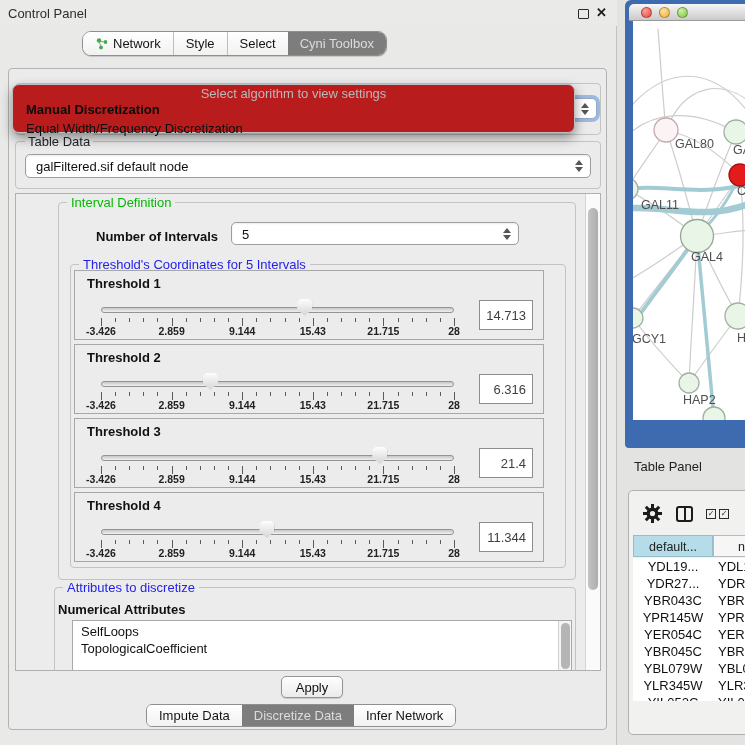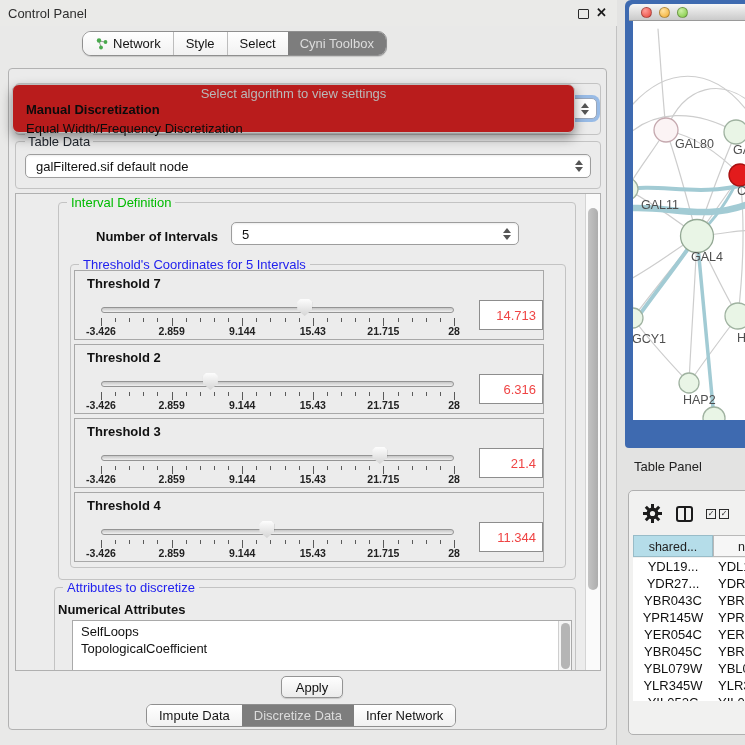--- a/index.html
+++ b/index.html
@@ -63,21 +63,21 @@
 
   #thr-group { left:54px; top:70px; width:496px; height:304px; }
   .thr-panel { position:absolute; left:58px; width:470px; height:70px; border:1px solid #a8a8a8; background:#ececec; }
   .thr-label { position:absolute; left:12px; top:5px; font-weight:bold; color:#111; }
   .thr-track { position:absolute; left:26px; top:36px; width:353px; height:6px; border:1px solid #949494; border-radius:3px; background:linear-gradient(#c6c6c6,#f0f0f0); }
   .thr-thumb { position:absolute; top:28px; width:15px; height:17px; background:linear-gradient(#fdfdfd,#d5d5d5); clip-path:polygon(50% 100%, 0 62%, 0 18%, 20% 0, 80% 0, 100% 18%, 100% 62%); filter:drop-shadow(0 0 1px rgba(0,0,0,.55)); }
   .thr-scale { position:absolute; left:26px; top:47px; width:353px; height:8px; }
   .thr-scale i { position:absolute; top:0; width:1px; background:#5a5a5a; }
   .thr-labels { position:absolute; left:26px; top:54px; width:353px; height:12px; }
   .thr-labels span { position:absolute; transform:translateX(-50%); font-size:10.5px; font-weight:bold; color:#222; white-space:nowrap; }
-  .thr-input { position:absolute; left:404px; top:29px; width:64px; height:30px; border:1px solid #8d8d8d; background:#fff; font-family:"Liberation Sans",sans-serif; font-size:13px; text-align:right; padding-right:6px; color:#ef4444; }
+  .thr-input { position:absolute; left:404px; top:29px; width:54px; height:30px; border:1px solid #8d8d8d; background:#fff; font-family:"Liberation Sans",sans-serif; font-size:13px; text-align:right; padding-right:6px; color:#404040; }
 
   #attr-group { left:38px; top:393px; width:522px; height:120px; }
   #attr-title2 { left:42px; top:408px; font-weight:bold; color:#111; background:#ececec; z-index:2; }
   #attr-list { left:56px; top:426px; width:500px; height:52px; background:#fff; border:1px solid #a9a9a9; overflow:hidden; }
   .attr-item { position:absolute; left:8px; height:17px; line-height:17px; color:#111; }
   #attr-vscroll { position:absolute; right:0; top:0; width:13px; height:100%; background:#f5f5f5; border-left:1px solid #cfcfcf; }
   #attr-thumb { position:absolute; left:2px; top:2px; width:9px; height:46px; background:#b5b5b5; border-radius:5px; }
 
   #apply-btn { left:272px; top:607px; width:62px; height:22px; border:1px solid #949494; border-radius:5px; background:linear-gradient(#fefefe,#ebebeb); text-align:center; line-height:21px; color:#111; box-shadow:0 1px 1px rgba(0,0,0,.15); }
 
@@ -168,21 +168,21 @@
       <div id="noi-combo" class="abs combo">
         <span class="combo-text">5</span>
         <span class="stepper"></span>
       </div>
 
       <div id="thr-group" class="abs group">
         <span class="group-title gt-blue">Threshold's Coordinates for 5 Intervals</span>
       </div>
 
       <div class="thr-panel" style="top:76px">
-        <span class="thr-label">Threshold 7</span>
+        <span class="thr-label">Threshold 1</span>
         <div class="thr-track"></div>
         <div class="thr-thumb" style="left: 222.181px;"></div>
         <div class="thr-scale">
             <i style="left: 0%; height: 8px;"></i>
             <i style="left: 4%; height: 4px;"></i>
             <i style="left: 8%; height: 4px;"></i>
             <i style="left: 12%; height: 4px;"></i>
             <i style="left: 16%; height: 4px;"></i>
             <i style="left: 20%; height: 8px;"></i>
             <i style="left: 24%; height: 4px;"></i>
@@ -448,21 +448,21 @@
       </g>
       <circle cx="10.5" cy="10.5" r="6" fill="#1c1c1c"></circle>
       <circle cx="10.5" cy="10.5" r="2.6" fill="#f1f1f0"></circle>
     </svg>
     <span id="col-icon" class="abs"></span>
     <span id="chk1" class="chk">✓</span>
     <span id="chk2" class="chk">✓</span>
   </div>
 
   <div id="tp-table" class="abs">
-    <div id="tp-h0" class="tp-hcell">shared...</div>
+    <div id="tp-h0" class="tp-hcell">default...</div>
     <div id="tp-h1" class="tp-hcell">na</div>
     <div id="tp-body">
         <div class="tp-row" style="top: 0px;">
           <span class="tp-c0">YDL19...</span>
           <span class="tp-c1">YDL1</span>
         </div>
         <div class="tp-row" style="top: 17px;">
           <span class="tp-c0">YDR27...</span>
           <span class="tp-c1">YDR2</span>
         </div>

